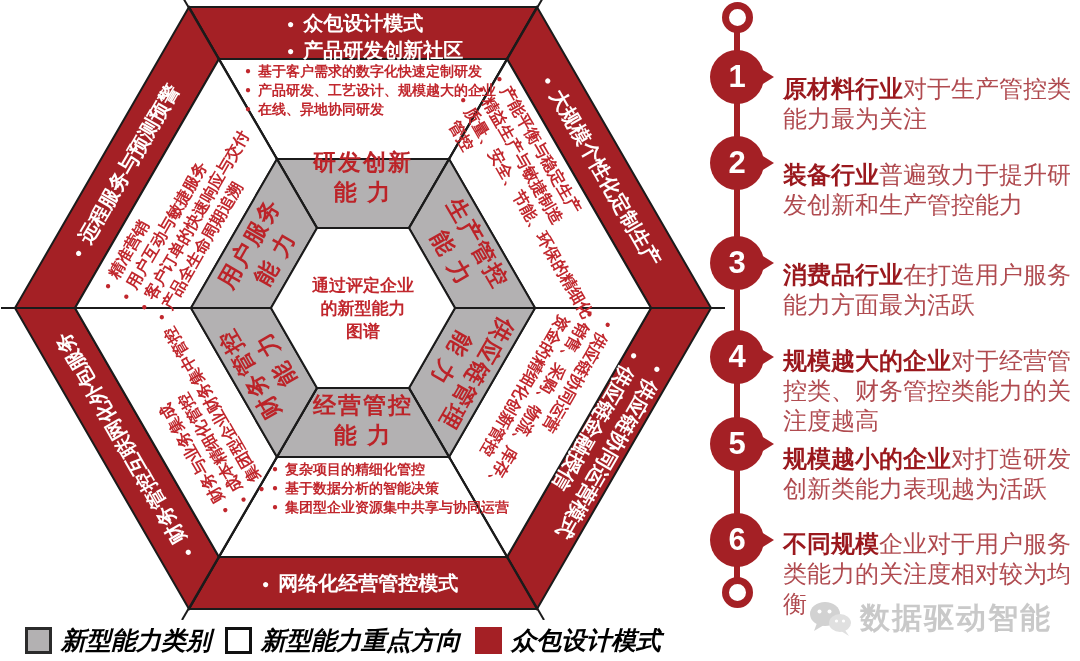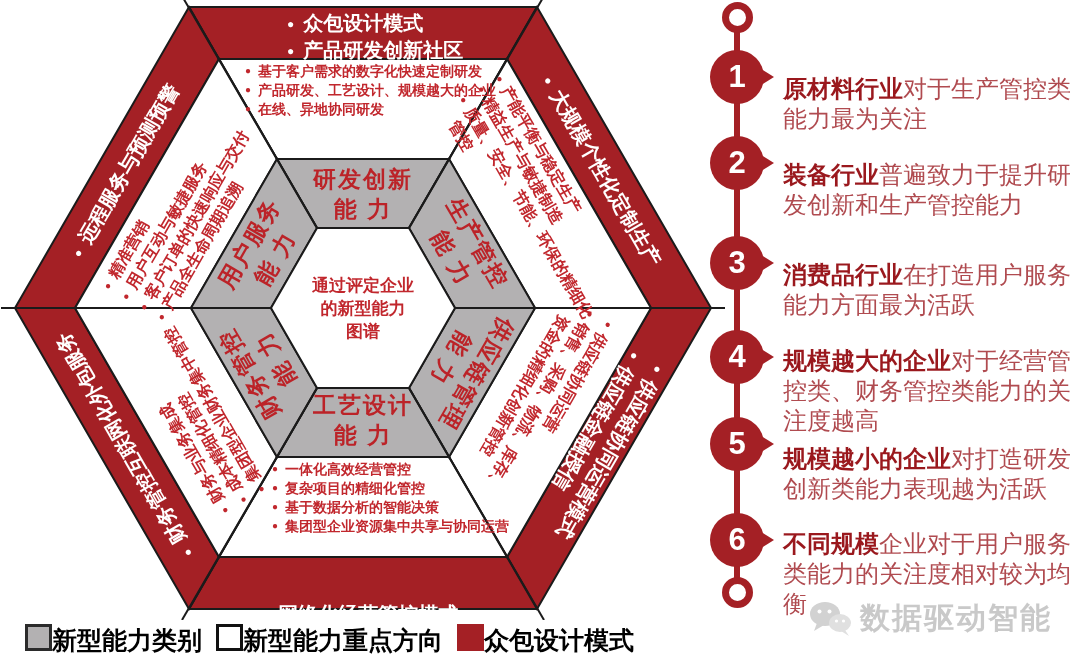--- a/index.html
+++ b/index.html
@@ -36,21 +36,21 @@
          justify-content:center;}
   .num-c .tail{position:absolute;right:-10px;top:50%;transform:translateY(-50%);width:0;height:0;
          border-top:8px solid transparent;border-bottom:8px solid transparent;
          border-left:13px solid #a42025;}
   .insight{position:absolute;left:783px;width:302px;font-size:24px;line-height:1.24;
            color:#b04b50;}
   .insight b{color:#9a181d;}
   
   .legend{position:absolute;left:25px;top:624px;display:flex;align-items:center;gap:14px;
           font-size:25px;color:#000;font-weight:600;}
-  .legend .item{display:flex;align-items:flex-start;}
+  .legend .item{display:flex;align-items:center;gap:9px;font-style:italic;}
   .sw{width:21px;height:21px;display:inline-block;}
   .sw-gray{background:#b3b1b2;border:3px solid #2b2b2b;}
   .sw-white{background:#fff;border:3px solid #111;}
   .sw-red{background:#a42025;border:3px solid #a42025;}
   
   .watermark{position:absolute;left:808px;top:598px;display:flex;align-items:center;gap:8px;
              color:#c9c9c9;font-size:30px;font-weight:bold;letter-spacing:2px;}
 </style>
 </head>
 <body>
@@ -104,21 +104,21 @@
       <div class="li">众包设计模式</div>
       <div class="li">产品研发创新社区</div>
     </div>
   <div class="abs band r60" style="left:601px;top:171px;">
       <div class="li">大规模个性化定制生产</div>
     </div>
   <div class="abs band r120" style="left:599px;top:445px;">
       <div class="li">供应链协同运营模式</div>
       <div class="li">供应链金融授信</div>
     </div>
-  <div class="abs band" style="left:262px;top:570px;margin-top:31px;">
+  <div class="abs band" style="left:262px;top:570px;">
       <div class="li">网络化经营管控模式</div>
     </div>
   <div class="abs band rm120" style="left:125px;top:445px;">
       <div class="li">财务管控互联网化外包服务</div>
     </div>
   <div class="abs band rm60" style="left:125px;top:171px;">
       <div class="li">远程服务与预测预警</div>
     </div>
 
   <div class="abs focus focus-top" style="left:245px;top:62px;width:310px;">
@@ -129,44 +129,43 @@
   <div class="abs focus r60" style="left:537px;top:207px;width:265px;">
       <div class="li">产能平衡与稳定生产</div>
       <div class="li">精益生产与敏捷制造</div>
       <div class="li">质量、安全、节能、环保的精细化管控</div>
     </div>
   <div class="abs focus r120" style="left:536px;top:407px;width:220px;">
       <div class="li">供应链协同运营</div>
       <div class="li">销售、采购、物流、库存、资金的精细化创新管控</div>
     </div>
   <div class="abs focus focus-top" style="left:272px;top:460px;width:245px;">
-      <div class="li">一体化高效经营管控</div>
       <div class="li">复杂项目的精细化管控</div>
       <div class="li">基于数据分析的智能决策</div>
       <div class="li">集团型企业资源集中共享与协同运营</div>
     </div>
   <div class="abs focus rm120" style="left:190px;top:407px;width:220px;">
       <div class="li">财务与业务集成</div>
       <div class="li">成本精细化管控</div>
       <div class="li">集团型企业财务集中管控</div>
     </div>
   <div class="abs focus rm60" style="left:190px;top:207px;width:225px;">
       <div class="li">精准营销</div>
       <div class="li">用户互动与敏捷服务</div>
       <div class="li">客户订单的快速响应与交付</div>
       <div class="li">产品全生命周期追溯</div>
     </div>
 
-  <div class="abs cat ctr" style="left:363px;top:195px;">研发创新
+  <div class="abs cat ctr" style="left:363px;top:178px;">研发创新
 能 力</div>
   <div class="abs cat r60" style="left:464px;top:251px;">生产管控
 能 力</div>
   <div class="abs cat r120" style="left:463px;top:366px;">供应链管理
 能 力</div>
-  <div class="abs cat ctr" style="left:363px;top:421px;">工艺设计
+  <div class="abs cat ctr" style="left:363px;top:421px;">经营管控
 能 力</div>
   <div class="abs cat rm120" style="left:263px;top:366px;">财务管控
 能 力</div>
   <div class="abs cat rm60" style="left:263px;top:251px;">用户服务
 能 力</div>
 
   <div class="abs center-title ctr" style="left:363px;top:309px;">通过评定企业
 的新型能力
 图谱</div>
 

